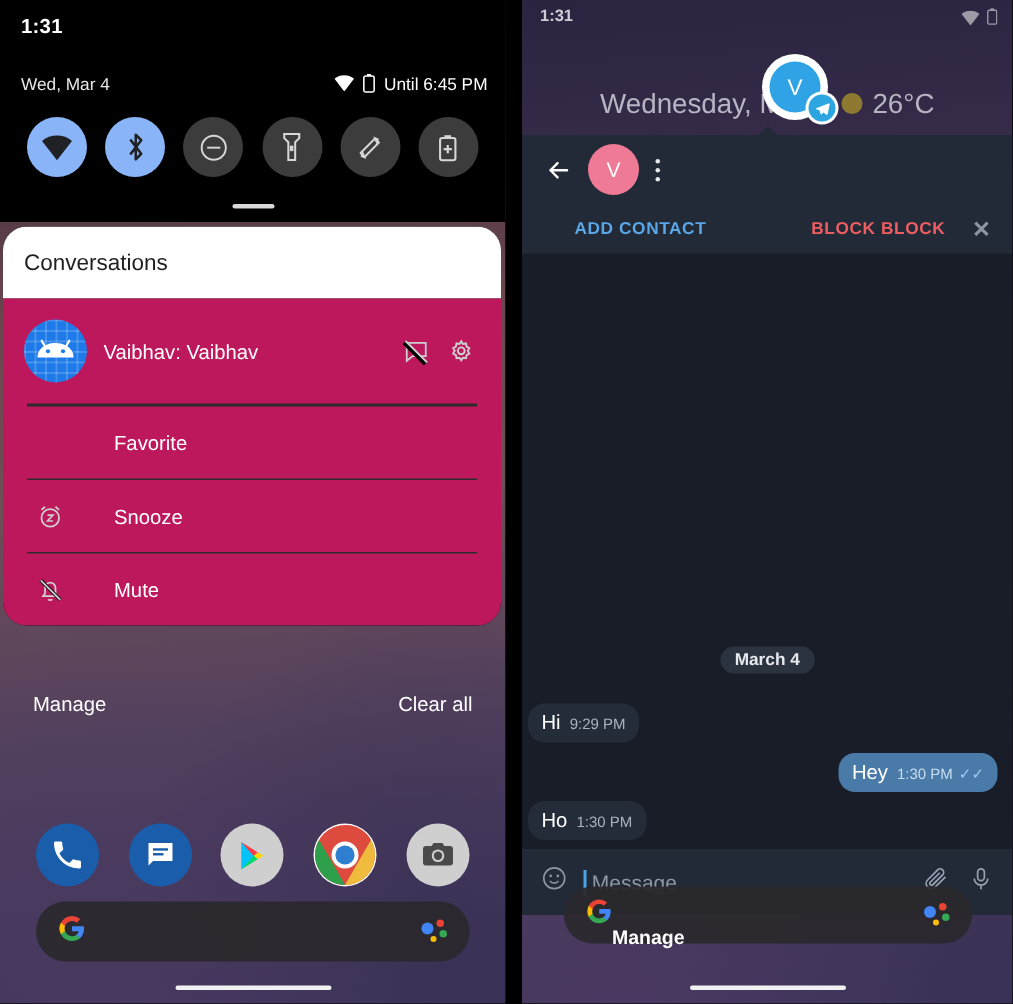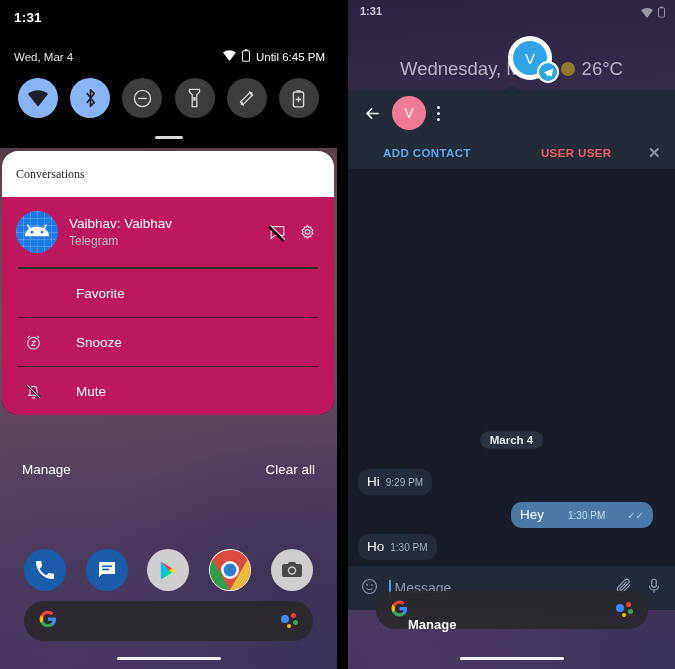--- a/index.html
+++ b/index.html
@@ -33,22 +33,22 @@
   .tile { width:40px; height:40px; border-radius:50%; background:#3c3c3c;
      display:flex; align-items:center; justify-content:center; }
   .tile.on { background:#8ab4f8; }
   .tile svg { display:block; }
   .qs-handle { position:absolute; left:50%; transform:translateX(-50%); bottom:9px;
      width:28px; height:3px; border-radius:2px; background:#d8d8d8; }
 
   
   .notif-card { position:absolute; left:2px; top:151px; width:332px;
      border-radius:16px; overflow:hidden; background:#0a0a0a; }
-  .conv-header { background:#fff; color:#1f1f1f; font-size:12px;
-     padding:16px 0 15px 14px;font-family:Liberation Serif, serif; }
+  .conv-header { background:#fff; color:#1f1f1f; font-size:15px;
+     padding:16px 0 15px 14px; }
   .notif-body { background:#be185d; }
   .notif-row { display:flex; align-items:center; padding:14px 12px 14px 14px; }
   .app-avatar { width:42px; height:42px; border-radius:50%; flex:0 0 42px;
      background:#1d7ae8; position:relative; overflow:hidden; display:flex;
      align-items:center; justify-content:center; }
   .app-avatar .grid { position:absolute; inset:0;
      background-image:linear-gradient(rgba(255,255,255,.18) 1px, transparent 1px),
                       linear-gradient(90deg, rgba(255,255,255,.18) 1px, transparent 1px);
      background-size:7px 7px; }
   .notif-texts { flex:1; margin-left:11px; min-width:0; }
@@ -122,22 +122,22 @@
   .act-add { color:#5aa7e8; margin-left:35px;text-align:center; }
   .act-block { color:#ef5d62; margin-left:70px; }
   .act-close { margin-left:auto; margin-right:14px; color:#8d94a2; font-size:15px; }
 
   .msgs { position:absolute; left:0; top:79px; right:0; bottom:44px;text-align:right; }
   .daypill { position:absolute; left:50%; transform:translateX(-50%); top:262px;
      background:#2c3340; color:#e6e8ec; font-size:11.5px; font-weight:700;
      padding:3px 10px; border-radius:11px; }
   .msg { position:absolute; display:flex; align-items:baseline;
      padding:5px 9px 6px; border-radius:11px; max-width:70%; }
-  .msg.in  { background:#242c3a; left:10px; }
-  .msg.out { background:#4a7aa8; right:22px;gap:18px; }
+  .msg.in  { background:#242c3a; left:4px; }
+  .msg.out { background:#4a7aa8; right:10px; }
   .msg-text { color:#fff; font-size:13.5px; }
   .msg-time { color:#a9b2c0; font-size:10px; margin-left:6px; }
   .msg.out .msg-time { color:#c7dcef; }
   .ticks { margin-left:4px; color:#9fd0f5; font-size:10px; }
 
   .composer { position:absolute; left:0; bottom:0; width:100%; height:44px;
      background:#222a38; display:flex; align-items:center; padding:0 12px; }
   .comp-input { flex:1; margin-left:10px; display:flex; align-items:center; }
   .caret { width:1.5px; height:17px; background:#4aa3e8; margin-right:4px; }
   .comp-placeholder { color:#8e96a4; font-size:14px; }
@@ -286,21 +286,20 @@
         <div class="app-avatar">
           <div class="grid"></div>
           <svg width="26" height="20" viewBox="0 0 28 20" style="position:relative">
             <path fill="#fff" d="M5.5 6.6 3.4 3a.8.8 0 0 1 1.4-.8l2.1 3.6A11.6 11.6 0 0 1 14 4.3c2.6 0 5 .6 7.1 1.5L23.2 2.2a.8.8 0 0 1 1.4.8l-2.1 3.6A9.7 9.7 0 0 1 27 14.6H1a9.7 9.7 0 0 1 4.5-8z"></path>
             <circle cx="8.6" cy="10.2" r="1.5" fill="#1d7ae8"></circle>
             <circle cx="19.4" cy="10.2" r="1.5" fill="#1d7ae8"></circle>
           </svg>
         </div>
         <div class="notif-texts">
           <div class="notif-title">Vaibhav: Vaibhav</div>
-          <div class="notif-app">Telegram</div>
         </div>
         <div class="notif-act">
           <svg width="19" height="19" viewBox="0 0 24 24">
             <path fill="none" stroke="#cfcfcf" stroke-width="1.5" d="M4 4.6h16v11H9l-5 4z"></path>
             <line x1="3" y1="3" x2="21" y2="21" stroke="#cfcfcf" stroke-width="1.5"></line>
             <line x1="3" y1="3" x2="21" y2="21" stroke="#000" stroke-width="3.2" transform="translate(-1.4,1.4)"></line>
             <line x1="3" y1="3" x2="21" y2="21" stroke="#cfcfcf" stroke-width="1.5"></line>
           </svg>
         </div>
         <div class="notif-act">
@@ -399,21 +398,21 @@
       <span class="chat-avatar">V</span>
       <span class="kebab">
           <i></i>
           <i></i>
           <i></i>
         </span>
     </div>
 
     <div class="chat-actions">
       <span class="act-add">ADD CONTACT</span>
-      <span class="act-block">USER USER</span>
+      <span class="act-block">BLOCK BLOCK</span>
       <span class="act-close">✕</span>
     </div>
 
     <div class="msgs">
       <div class="daypill">March 4</div>
 
       <div class="msg in" style="top:300px">
         <span class="msg-text">Hi</span>
         <span class="msg-time">9:29 PM</span>
       </div>

